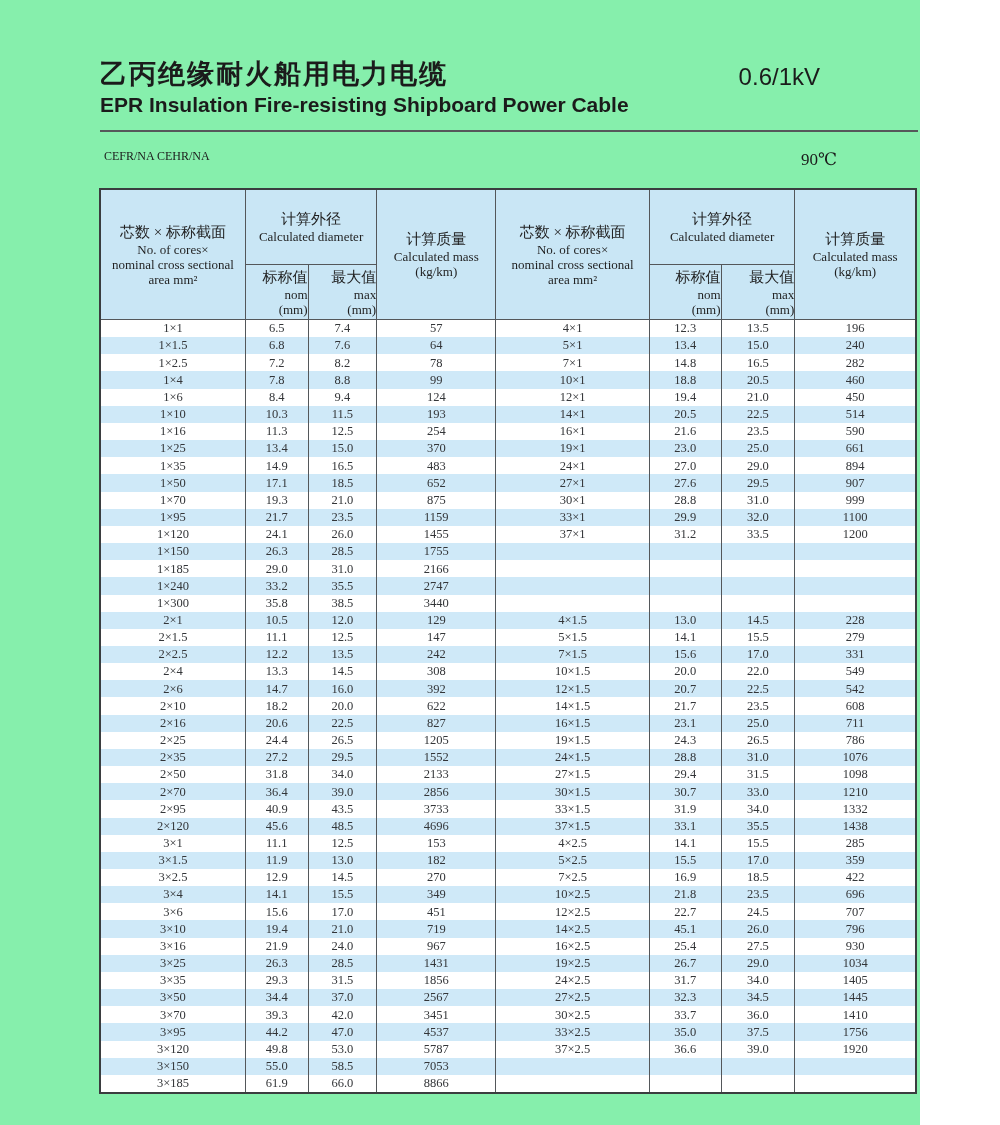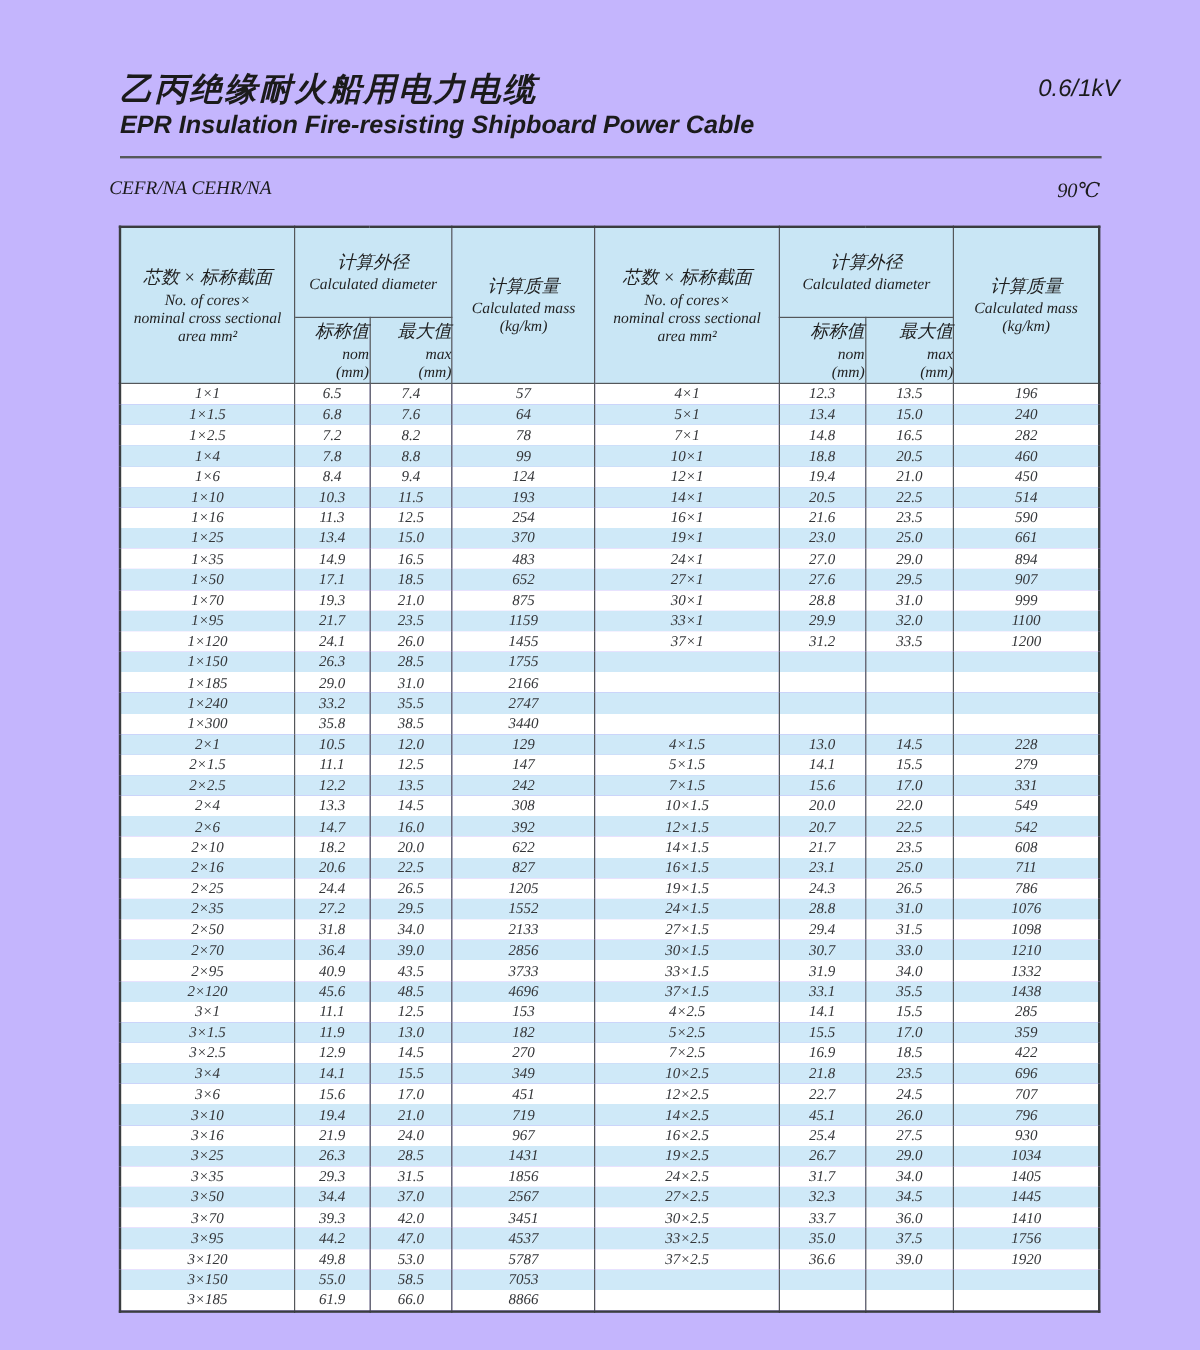--- a/index.html
+++ b/index.html
@@ -1,38 +1,37 @@
 <!DOCTYPE html>
 <html><head>
 <meta charset="utf-8">
 <style>
   html,body { margin:0; padding:0; background:#fff; }
   .page {
-    position:relative; width:1000px; height:1125px; background:#c4b5fd;
+    position:relative; width:920px; height:1125px; background:#86efac;
     font-family:"Liberation Serif","DejaVu Serif",serif; color:#222;
     overflow:hidden;
-    font-style:italic;
   }
   .title-zh {
     position:absolute; left:100px; top:56px;
     font-family:"Liberation Sans","DejaVu Sans",sans-serif;
     font-size:27px; font-weight:bold; letter-spacing:2px; color:#1b1b1b;
   }
   .voltage {
-    position:absolute; right:67px; top:63px;
+    position:absolute; right:100px; top:63px;
     font-family:"Liberation Sans","DejaVu Sans",sans-serif;
-    font-size:20px; font-weight:400; color:#1b1b1b;
+    font-size:24px; font-weight:400; color:#1b1b1b;
   }
   .title-en {
     position:absolute; left:100px; top:93px;
     font-family:"Liberation Sans","DejaVu Sans",sans-serif;
     font-size:21px; font-weight:bold; color:#1b1b1b;
   }
   .rule { position:absolute; left:100px; top:130px; width:818px; height:2px; background:#55585a; }
-  .model { position:absolute; left:91px; top:149px; font-size:16px; color:#1b1b1b; }
+  .model { position:absolute; left:104px; top:149px; font-size:12px; color:#1b1b1b; }
   .temp  { position:absolute; right:83px; top:149px; font-size:17px; color:#1b1b1b; }
 
   table.spec {
     position:absolute; left:99px; top:188px; width:818px;
     border-collapse:collapse; table-layout:fixed;
     border:2px solid #3a3d3f;
   }
   table.spec th {
     background:#c9e6f5; border:1px solid #54575a;
     font-weight:normal; text-align:center; vertical-align:middle; padding:0;

